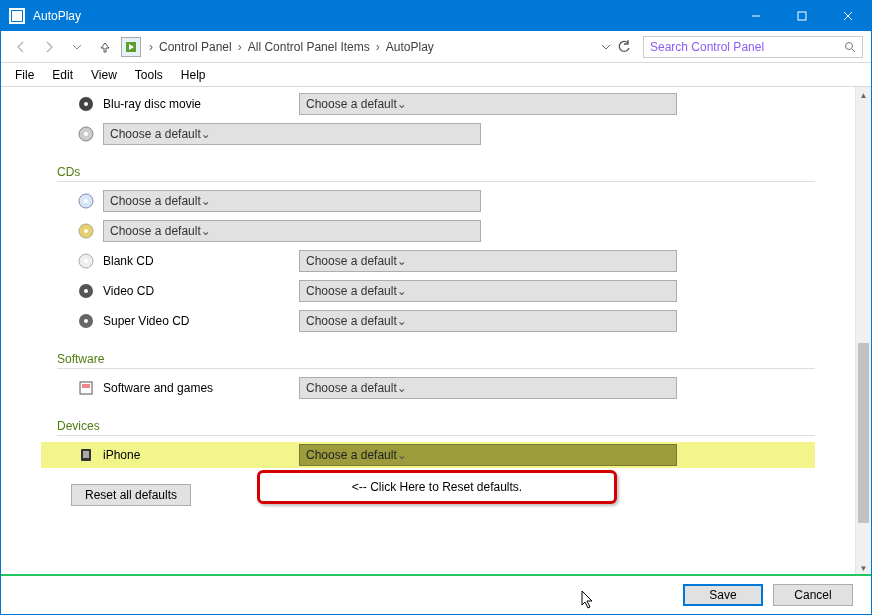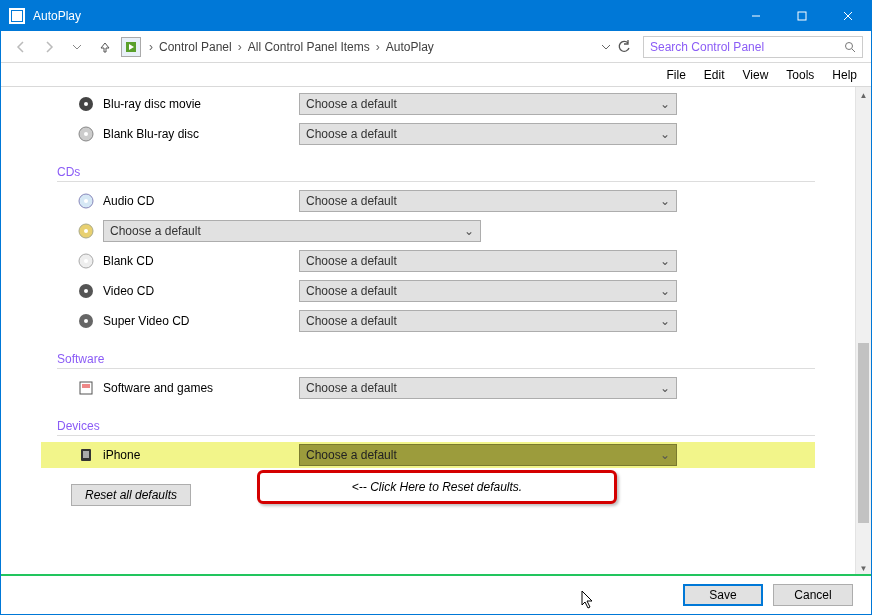--- a/index.html
+++ b/index.html
@@ -15,40 +15,40 @@
 .navbar { height: 32px; background: #fff; border-bottom: 1px solid #d9d9d9; display:flex; align-items:center; padding: 0 8px; gap:4px; }
 .nav-arrow { width: 24px; height: 24px; display:flex; align-items:center; justify-content:center; color:#555; }
 .nav-arrow.disabled { color:#bbb; }
 .addr-icon { width: 20px; height: 20px; border:1px solid #aaa; display:flex; align-items:center; justify-content:center; background:#e8f0f8; }
 .breadcrumbs { flex:1; display:flex; align-items:center; gap:2px; padding-left:4px; }
 .crumb { padding: 2px 4px; color:#404040; cursor:default; }
 .crumb-sep { color:#666; }
 .addr-end { display:flex; align-items:center; gap:6px; padding: 0 8px; color:#555; }
 .searchbox { width: 220px; height: 22px; border:1px solid #ccc; display:flex; align-items:center; padding: 0 6px; color:#8b5cf6; justify-content:space-between; }
 
-.menubar { height: 24px; border-bottom:1px solid #d9d9d9; display:flex; align-items:center; padding: 0 6px; gap: 2px; justify-content: flex-end; }
+.menubar { height: 24px; border-bottom:1px solid #d9d9d9; display:flex; align-items:center; padding: 0 6px; gap: 2px; }
 .menu-item { padding: 2px 8px; cursor:default; }
 
 .content-wrap { position: relative; height: calc(615px - 30px - 32px - 24px - 40px); background:#fff; }
 .scroll-area { position:absolute; inset:0 16px 0 0; padding: 0 40px 20px 40px; overflow:hidden; }
 
-.section-head { color:#8b5cf6; font-size:12px; margin: 18px 0 6px 16px; border-bottom:1px solid #ddd; padding-bottom:2px; }
+.section-head { color:#4d7c0f; font-size:12px; margin: 18px 0 6px 16px; border-bottom:1px solid #ddd; padding-bottom:2px; }
 .row { display:flex; align-items:center; margin: 4px 0; padding-left: 36px; height: 26px; }
 .row .ico { width:18px; height:18px; margin-right:8px; display:flex; align-items:center; justify-content:center; }
 .row .label { width: 196px; }
-.combo { width: 378px; height: 22px; border:1px solid #adadad; background:#e1e1e1; display:flex; align-items:center; justify-content:space-between; padding: 0 6px; color:#333; }
+.combo { width: 378px; height: 22px; border:1px solid #adadad; background:#e1e1e1; display:flex; align-items:center; padding: 0 6px; color:#333; }
 .combo .chev { color:#555; }
 
 .highlight { background:#f2f58a; }
 .highlight .combo { background:#9c9c3c; border-color:#7a7a2e; color:#222; }
 
 .reset-btn { margin: 6px 0 0 30px; width: 120px; height:22px; border:1px solid #adadad; background:#e1e1e1; display:flex; align-items:center; justify-content:center; }
 
 .callout { position:absolute; left:216px; bottom:-10px; transform:translateY(-12px); width:360px; height:34px; border:3px solid #d40000; border-radius:6px; background:#fff; display:flex; align-items:center; justify-content:center; font-size:14px; box-shadow: 2px 2px 3px rgba(0,0,0,.25); }
-.callout-wrap { position:relative; margin-top: 16px; font-style: italic; }
+.callout-wrap { position:relative; margin-top: 16px; }
 
 .scrollbar { position:absolute; right:0; top:0; bottom:0; width:16px; background:#f0f0f0; border-left:1px solid #e3e3e3; }
 .scrollbar .arrow-up, .scrollbar .arrow-down { height:16px; display:flex; align-items:center; justify-content:center; color:#666; font-size:8px; }
 .scrollbar .track { position:absolute; top:16px; bottom:16px; left:0; right:0; }
 .scrollbar .thumb { position:absolute; left:2px; right:2px; top:240px; height:180px; background:#c2c2c2; }
 
 .footer { position:absolute; left:0; right:0; bottom:0; height:40px; border-top:2px solid #22c55e; background:#fff; display:flex; align-items:center; justify-content:flex-end; gap:10px; padding-right:18px; }
 .footer .btn { min-width:80px; height:22px; border:1px solid #adadad; background:#e1e1e1; display:flex; align-items:center; justify-content:center; }
 .footer .btn.primary { border:2px solid #0078d7; background:#e1e1e1; }
 
@@ -164,36 +164,34 @@
         <span class="chev">⌄</span>
       </div>
     </div>
     <div class="row">
       <div class="ico">
           <svg width="16" height="16" viewBox="0 0 16 16">
             <circle cx="8" cy="8" r="7" fill="#ccc" stroke="#888"></circle>
             <circle cx="8" cy="8" r="2" fill="#fff"></circle>
           </svg>
         </div>
-      <div class="label">Blank Blu-ray disc</div>
       <div class="combo">
         <span>Choose a default</span>
         <span class="chev">⌄</span>
       </div>
     </div>
 
     <div class="section-head">CDs</div>
     <div class="row">
       <div class="ico">
           <svg width="16" height="16" viewBox="0 0 16 16">
             <circle cx="8" cy="8" r="7" fill="#d6e8f5" stroke="#88b"></circle>
             <circle cx="8" cy="8" r="2" fill="#fff"></circle>
           </svg>
         </div>
-      <div class="label">Audio CD</div>
       <div class="combo">
           <span>Choose a default</span>
           <span class="chev">⌄</span>
         </div>
     </div>
     <div class="row">
       <div class="ico">
           <svg width="16" height="16" viewBox="0 0 16 16">
             <circle cx="8" cy="8" r="7" fill="#e8d070" stroke="#aa8"></circle>
             <circle cx="8" cy="8" r="2" fill="#fff"></circle>

